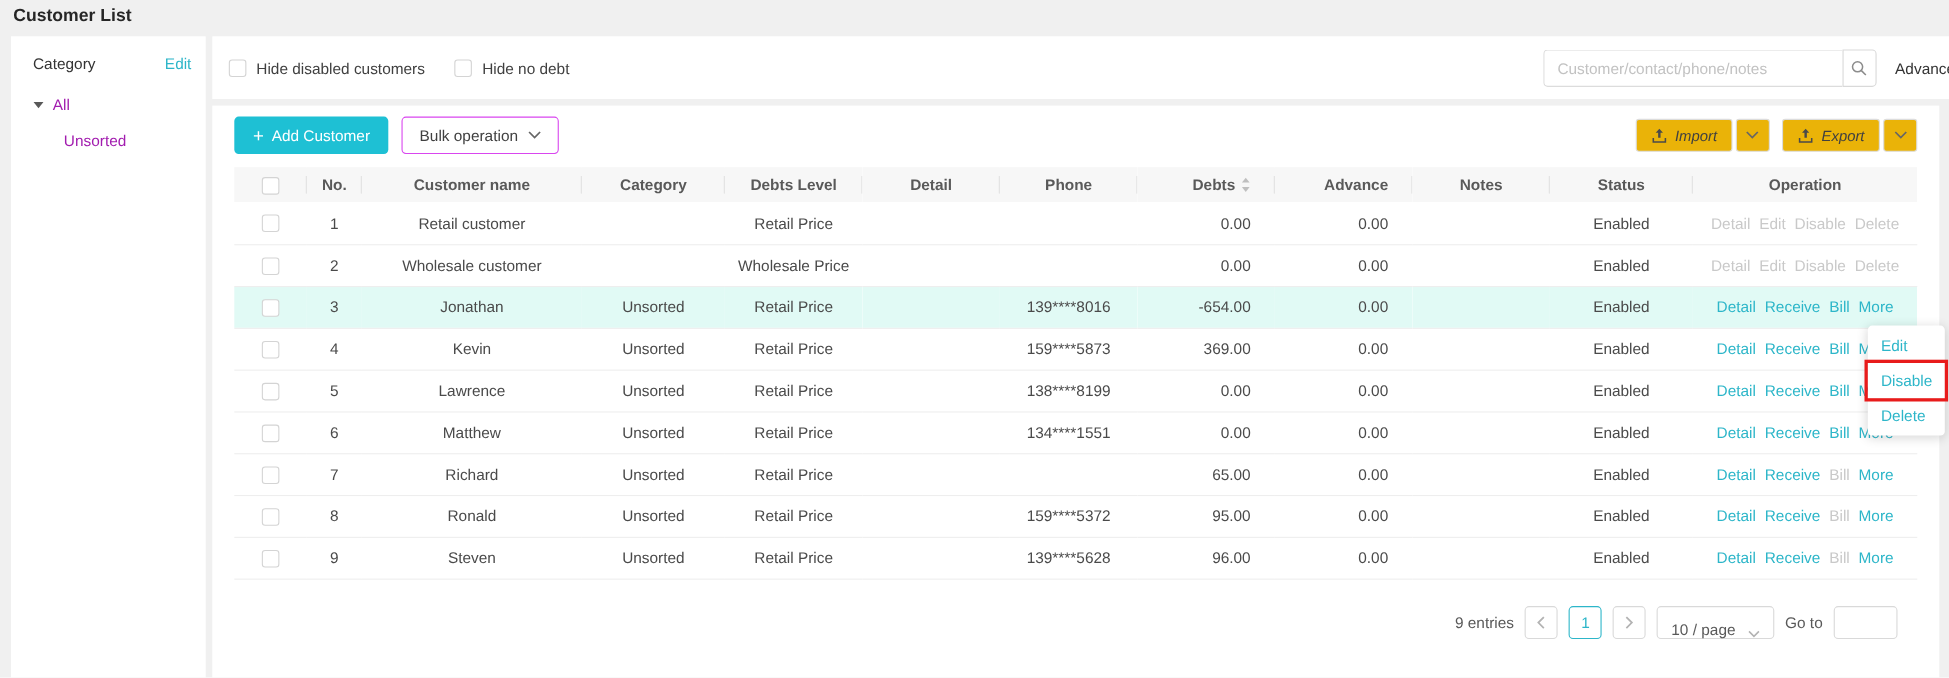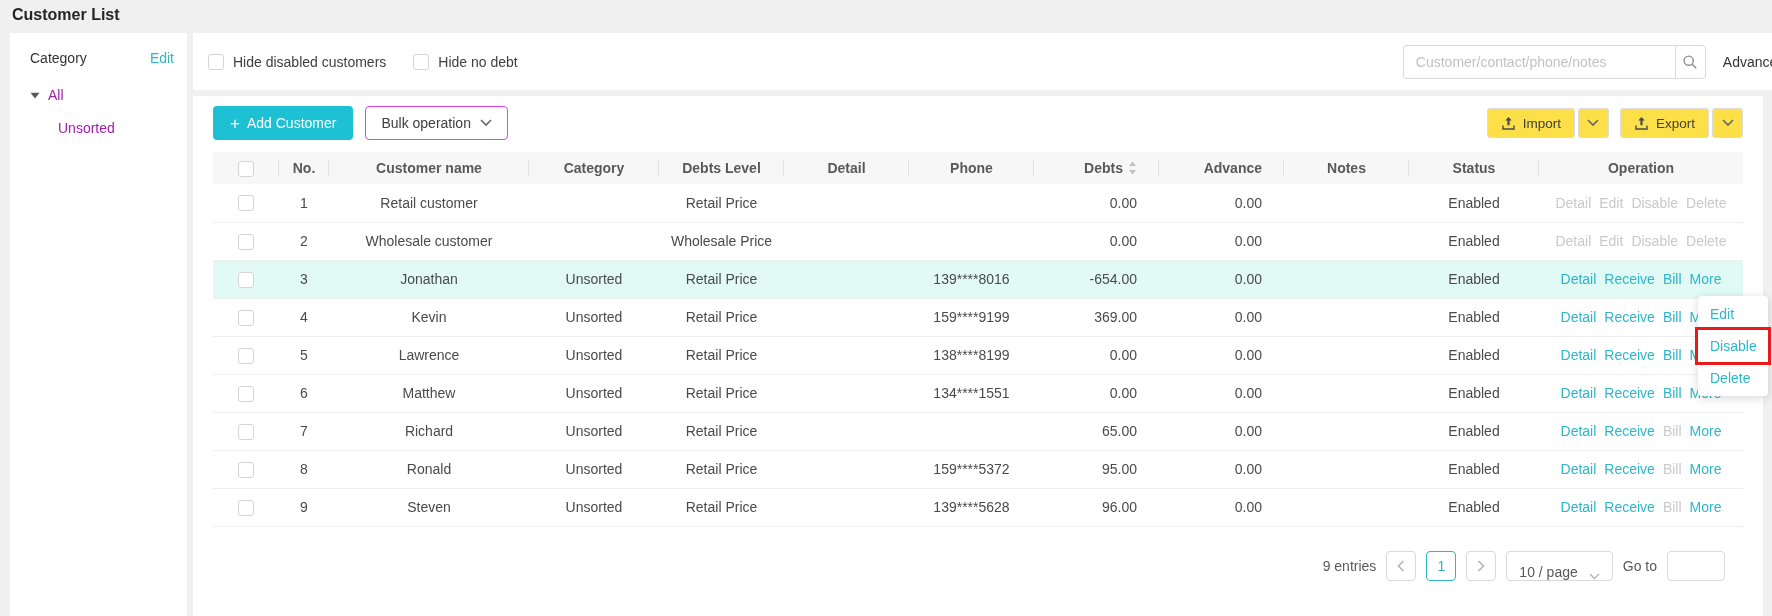--- a/index.html
+++ b/index.html
@@ -63,23 +63,23 @@
   .btn {
     height: 34px; border-radius: 4px; display: inline-flex; align-items: center;
     font-size: 14px; cursor: pointer; font-family: inherit;
   }
   .btn-primary { background: #1ec0d4; color: #fff; border: none; padding: 0 17px; gap: 7px; }
   .btn-primary .plus { font-size: 17px; font-weight: 400; line-height: 1; }
   .btn-default { background: #fff; border: 1px solid #d946ef; padding: 0 15px; gap: 9px; color: #404040; margin-left: 12px; }
   .right-btns { margin-left: auto; display: flex; gap: 11px; }
   .split { display: flex; gap: 3px; }
   .split button {
-    height: 30px; background: #fde047; border: 1px solid #dcdcdc; border-radius: 3px;
+    height: 30px; background: #eab308; border: 1px solid #dcdcdc; border-radius: 3px;
     display: inline-flex; align-items: center; gap: 7px; padding: 0 13px;
-    font-size: 13.5px; color: #404040; cursor: pointer; font-family: inherit;
+    font-size: 13.5px; color: #404040; cursor: pointer; font-family: inherit; font-style: italic;
   }
   .split .caret-seg { width: 31px; padding: 0; justify-content: center; }
 
   
   table.grid { border-collapse: collapse; table-layout: fixed; width: 1530px; margin: 12px 20px 0; }
   .grid thead th {
     background: #f7f7f7; height: 32px; font-weight: 600; color: #595959;
     font-size: 14px; position: relative; text-align: center;
   }
   .grid thead th:not(:last-child)::after {
@@ -301,21 +301,21 @@
           <td>Enabled</td>
           <td><span class="oplink">Detail</span><span class="oplink">Receive</span><span class="oplink">Bill</span><span class="oplink">More</span></td>
         </tr>
         <tr>
           <td><span class="cb-box"></span></td>
           <td>4</td>
           <td>Kevin</td>
           <td>Unsorted</td>
           <td>Retail Price</td>
           <td></td>
-          <td>159****9199</td>
+          <td>159****5873</td>
           <td class="right">369.00</td>
           <td class="right">0.00</td>
           <td></td>
           <td>Enabled</td>
           <td><span class="oplink">Detail</span><span class="oplink">Receive</span><span class="oplink">Bill</span><span class="oplink">More</span></td>
         </tr>
         <tr>
           <td><span class="cb-box"></span></td>
           <td>5</td>
           <td>Lawrence</td>

